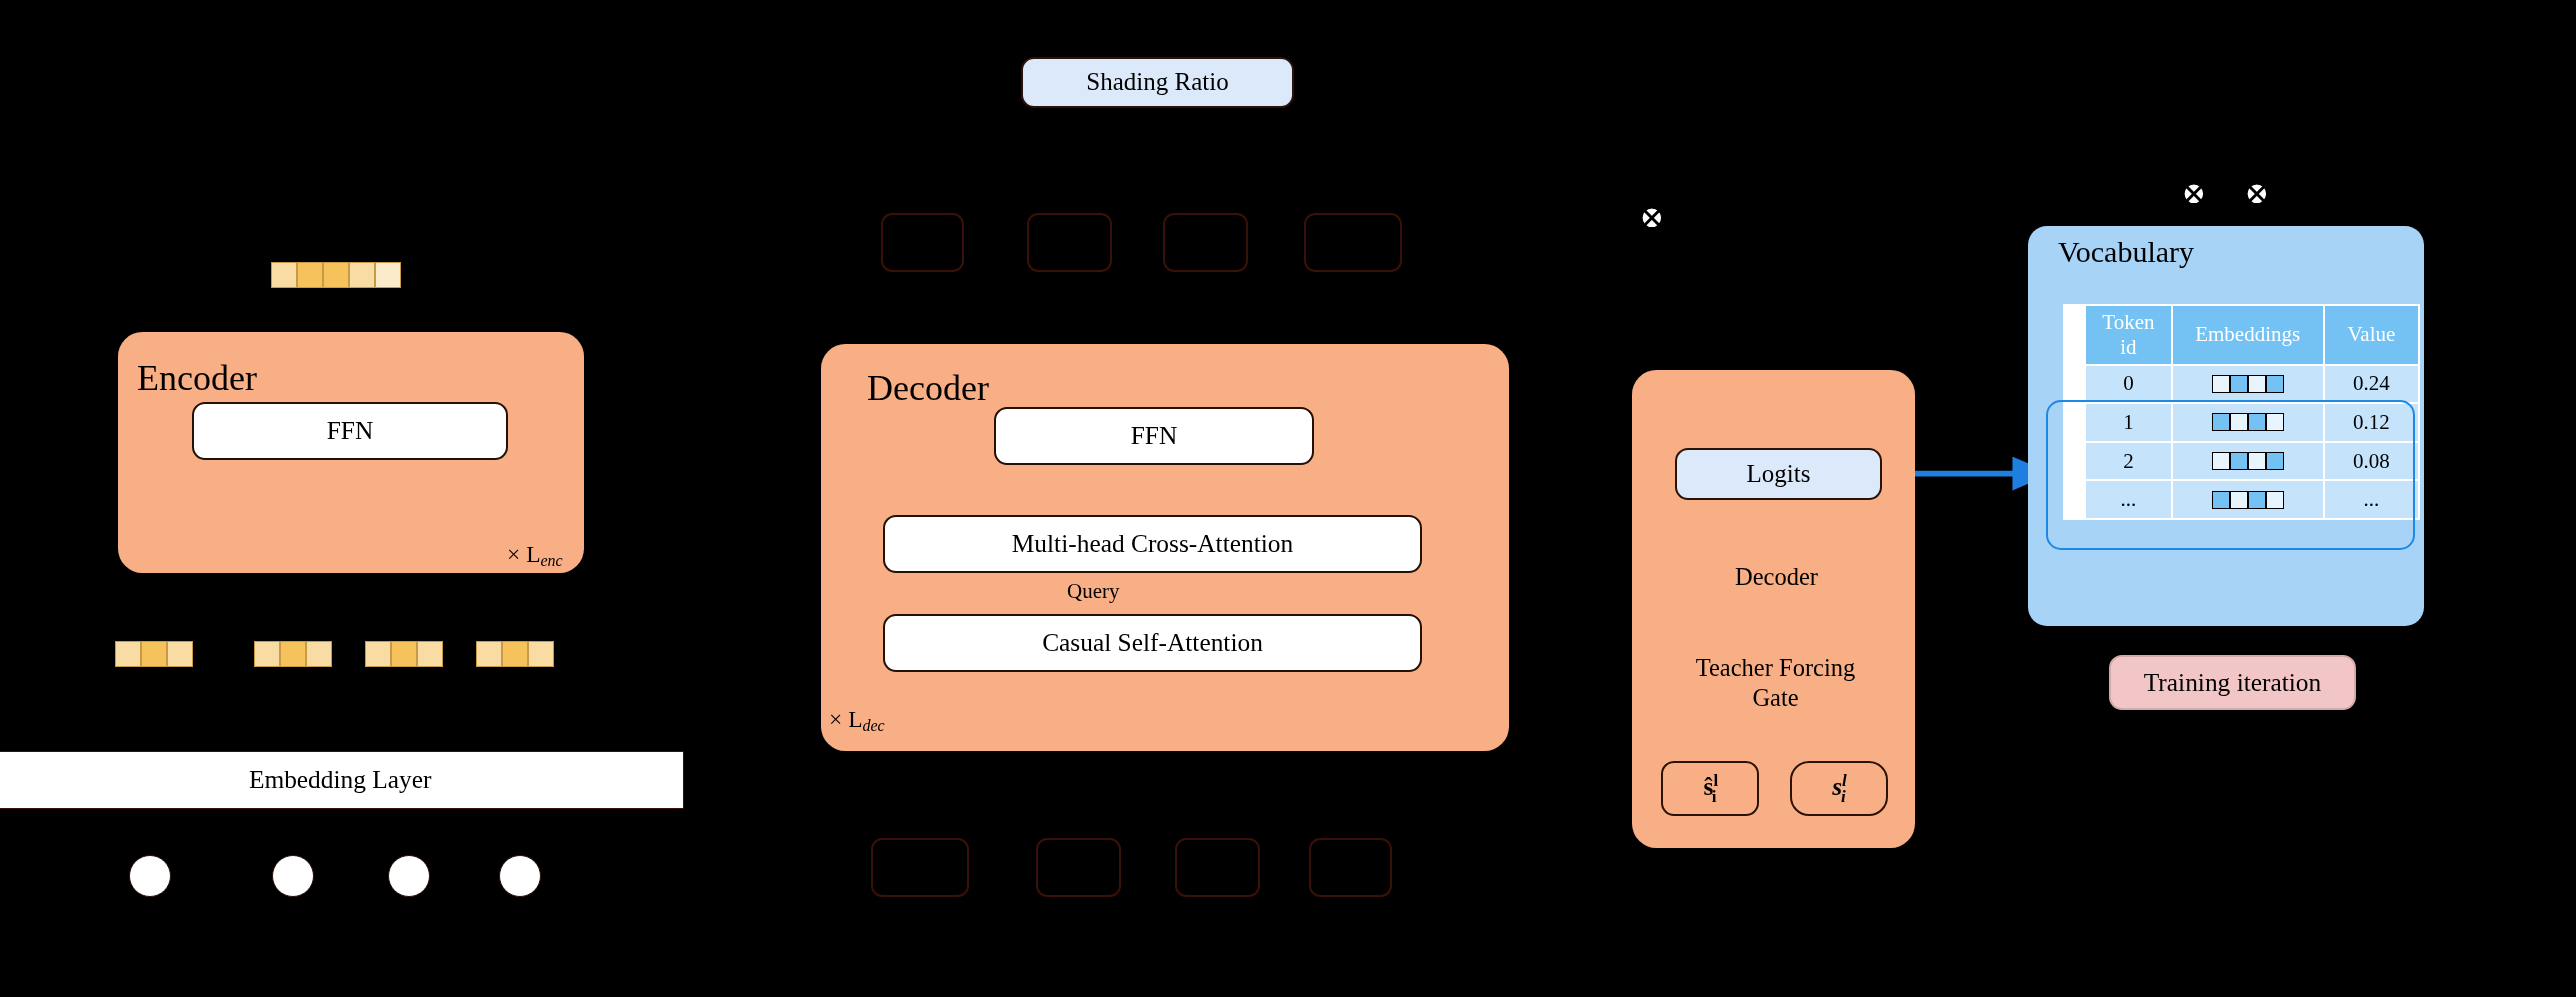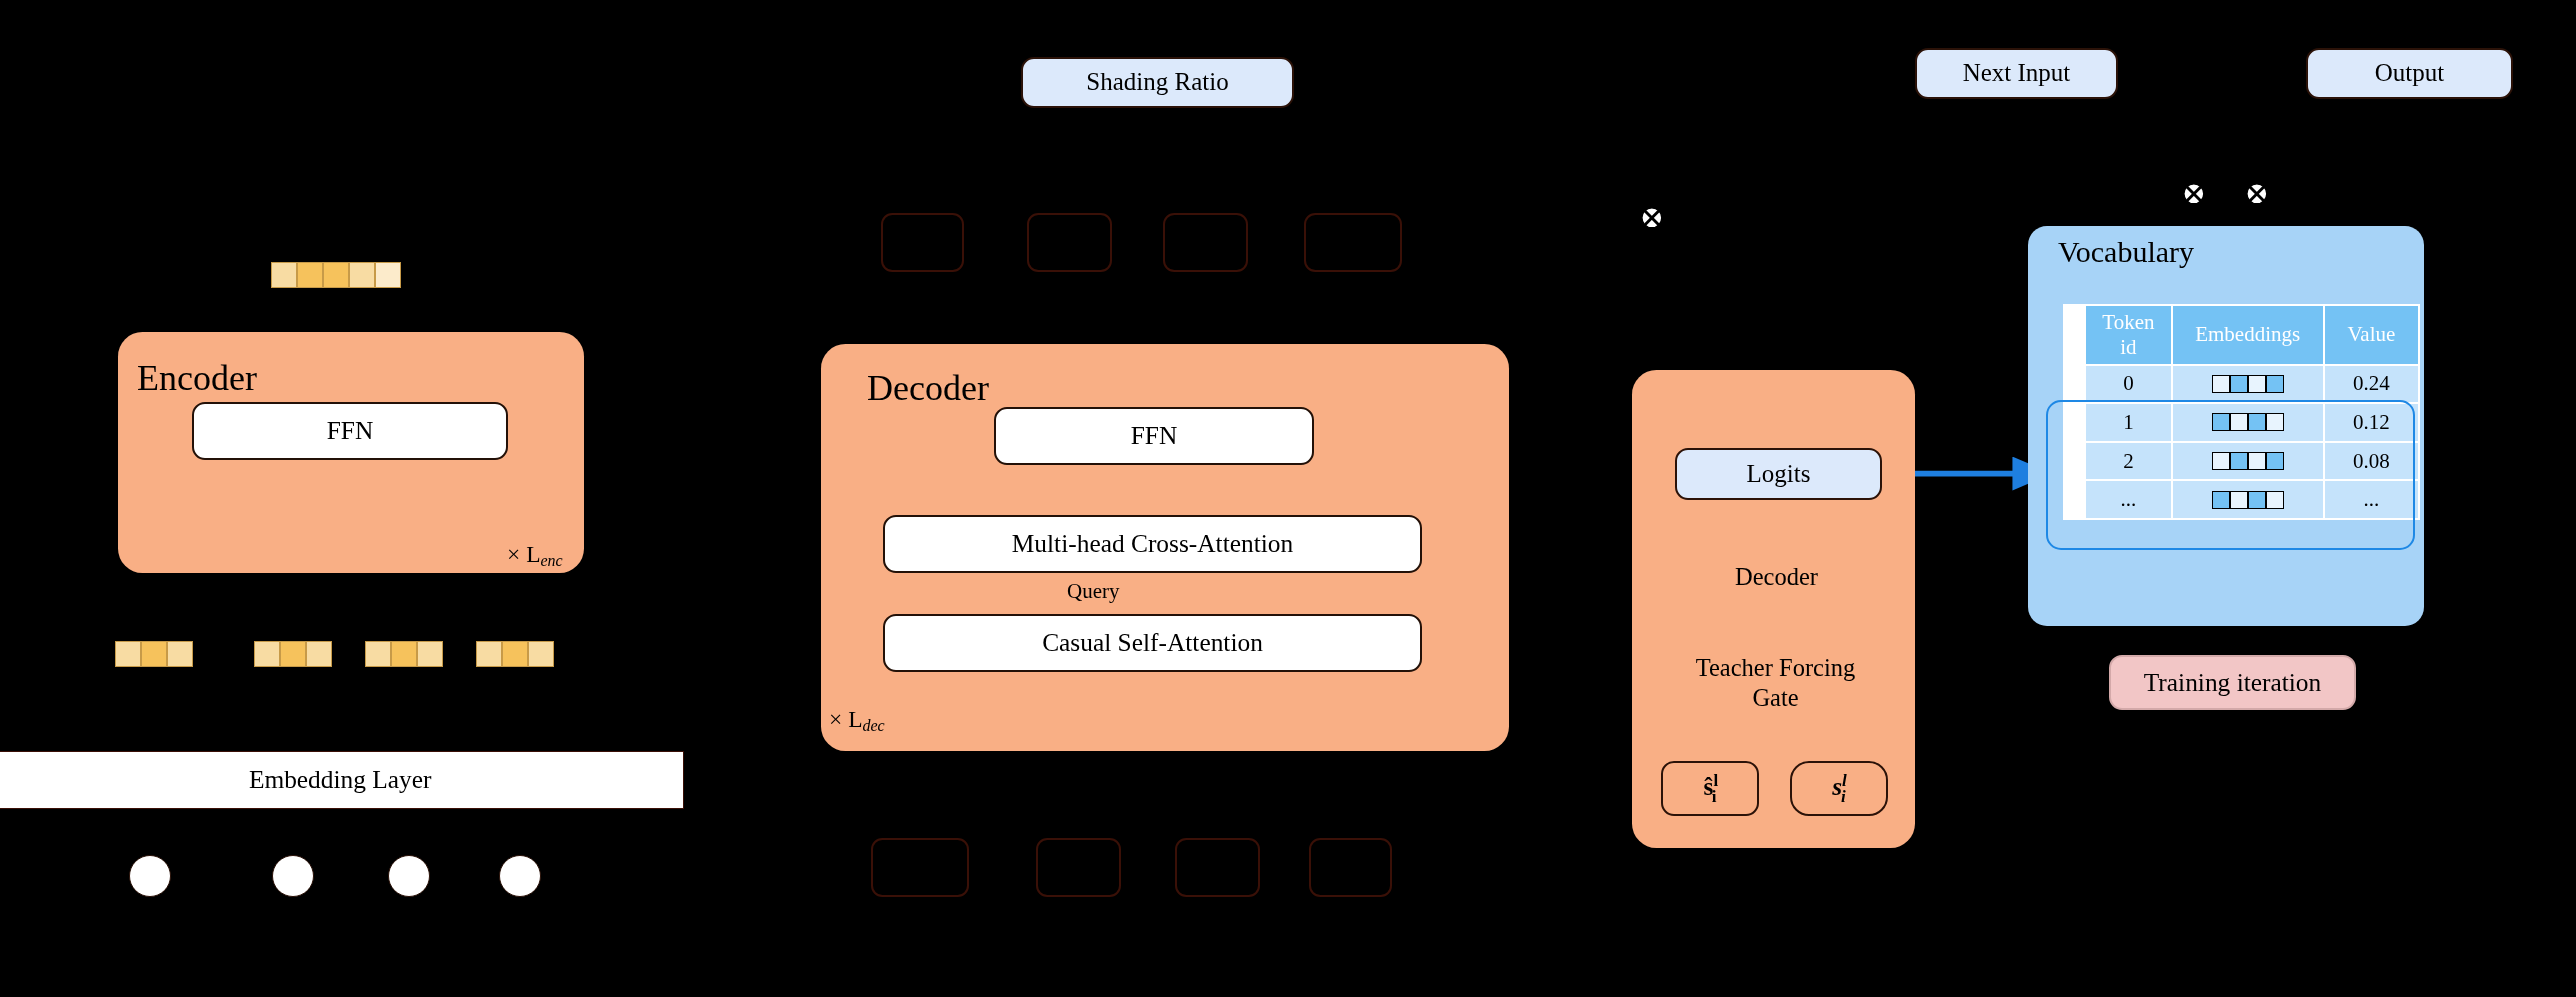--- a/index.html
+++ b/index.html
@@ -375,26 +375,20 @@
       </tr>
     </tbody>
   </table>
 
   <div class="sel-ring" style="left:2046px;top:400px;width:365px;height:146px;"></div>
 
   <div class="node pill-pink" style="left:2109px;top:655px;width:247px;height:55px;">
     <span>Training iteration</span>
   </div>
 
-  <div class="node pill-blue" style="left:1915px;top:48px;width:203px;height:51px;">
-    <span>Next Input</span>
-  </div>
-  <div class="node pill-blue" style="left:2306px;top:48px;width:207px;height:51px;">
-    <span>Output</span>
-  </div>
 
   <svg class="cx" style="left:1641px;top:207px;" viewBox="0 0 24 24">
     <circle cx="12" cy="12" r="11" fill="#FFFFFF" stroke="#000" stroke-width="1.5"></circle>
     <path d="M5 5 L19 19 M19 5 L5 19" stroke="#000" stroke-width="3.2" stroke-linecap="round"></path>
   </svg>
   <svg class="cx" style="left:2183px;top:183px;" viewBox="0 0 24 24">
     <circle cx="12" cy="12" r="11" fill="#FFFFFF" stroke="#000" stroke-width="1.5"></circle>
     <path d="M5 5 L19 19 M19 5 L5 19" stroke="#000" stroke-width="3.2" stroke-linecap="round"></path>
   </svg>
   <svg class="cx" style="left:2246px;top:183px;" viewBox="0 0 24 24">

